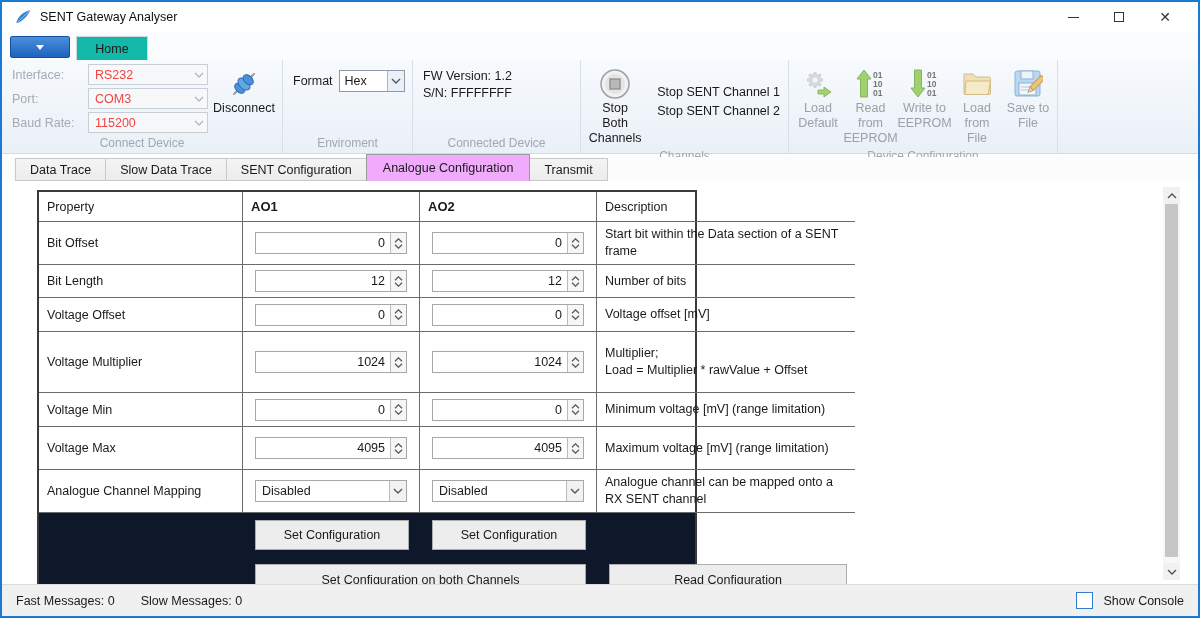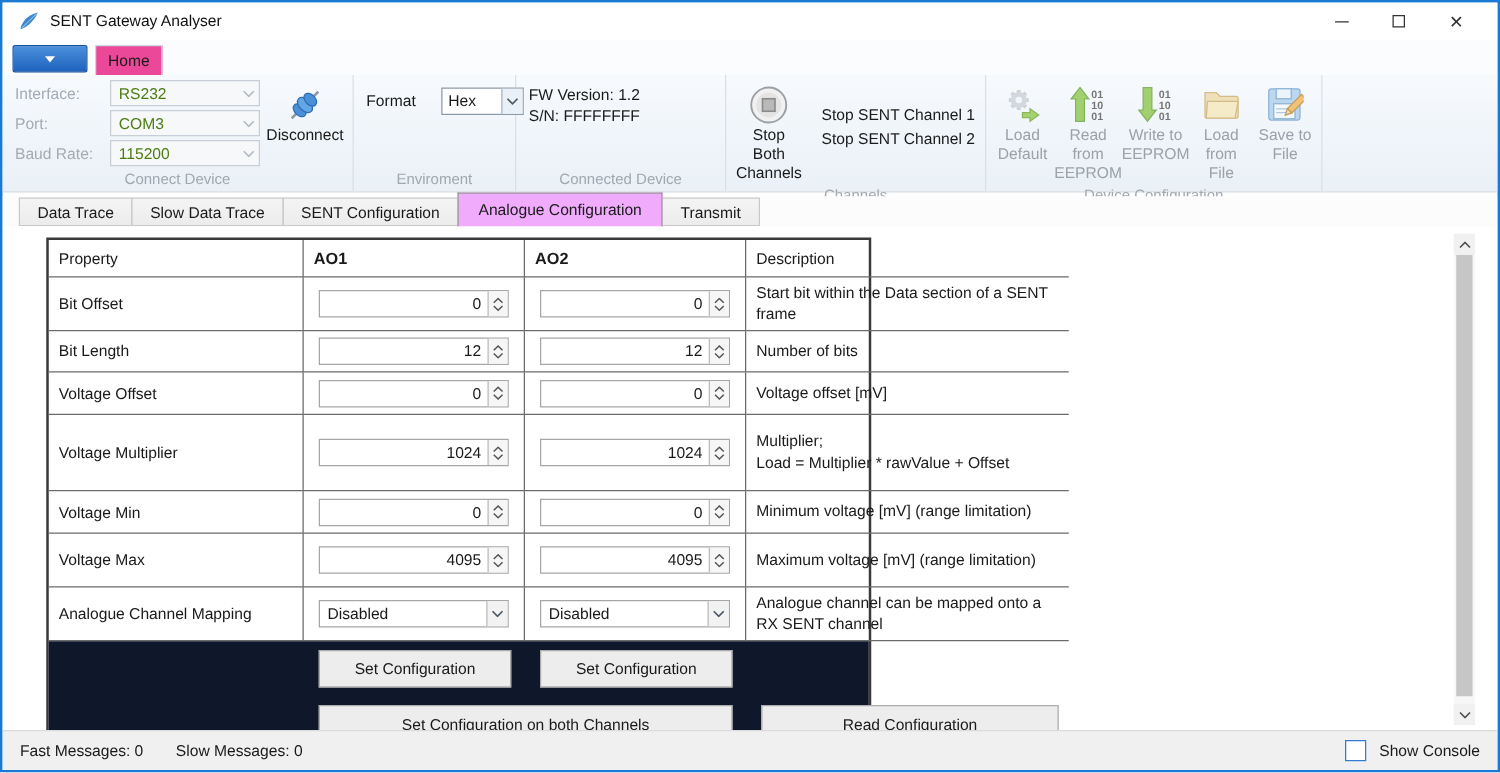--- a/index.html
+++ b/index.html
@@ -20,21 +20,21 @@
   .wc-max-glyph { width:10px; height:10px; border:1.4px solid #333; display:block; }
   .wc-close-glyph { font-size:14px; color:#333; line-height:1; }
 
   
   .ribbon-tabrow { position:absolute; left:0; top:30px; width:1196px; height:28px; background:#fbfcfd; }
   .appmenu { position:absolute; left:8px; top:4px; width:60px; height:22px; border-radius:2px;
              background:linear-gradient(#4a90dc,#1e62bd); border:1px solid #15509f;
              display:flex; align-items:center; justify-content:center; }
   .appmenu .tri { width:0; height:0; border-left:4px solid transparent; border-right:4px solid transparent;
                   border-top:5px solid #fff; }
-  .hometab { position:absolute; left:74px; top:4px; width:54px; height:25px; background:#ec4899;
+  .hometab { position:absolute; left:74px; top:4px; width:72px; height:25px; background:#14b8a6;
              border:1px solid #cfd6dd; border-bottom:none; display:flex; align-items:center;
              justify-content:center; font-size:12.5px; }
 
   
   .ribbon { position:absolute; left:0; top:58px; width:1196px; height:94px;
             background:linear-gradient(#f7fafd,#e9f0f7); border-bottom:1px solid #d4dbe2;
             display:flex; }
   .rgroup { display:flex; flex-direction:column; border-right:1px solid #d9dfe6; }
   .rgroup-content { flex:1; display:flex; padding:4px 4px 0 4px; }
   .rgroup-label { text-align:center; color:#a1a8af; font-size:12px; padding:0 4px 3px 4px; white-space:nowrap; }
@@ -43,32 +43,32 @@
   .g-env { width:130px; }
   .g-conndev { width:168px; }
   .g-channels { width:208px; }
   .g-devcfg { width:269px; }
 
   .combo-rows { display:flex; flex-direction:column; gap:3px; margin-left:6px; }
   .combo-row { display:flex; align-items:center; height:21px; }
   .combo-row .lbl { width:76px; color:#a3abb4; font-size:12.5px; }
   .dcombo { width:120px; height:21px; border:1px solid #c8ced6; background:#f6f8fa;
             display:flex; align-items:center; }
-  .dcombo .val { flex:1; padding-left:6px; color:#4d7c0f; font-size:12.5px; }
+  .dcombo .val { flex:1; padding-left:6px; color:#ef4444; font-size:12.5px; }
   .dcombo .arr { width:16px; display:flex; justify-content:center; }
 
   .bigbtn { display:flex; flex-direction:column; align-items:center; text-align:center;
             padding:3px 3px; font-size:12.5px; line-height:15px; border-radius:2px; }
   .bigbtn .ic { height:34px; display:flex; align-items:center; justify-content:center; }
   .bigbtn.gray { color:#9aa1a9; }
   .bigbtn.gray .ic { opacity:.75; }
   .disconnect-btn { width:60px; margin-left:6px; }
 
   .fmt-row { display:flex; align-items:center; margin:6px 0 0 6px; height:22px; }
-  .fmt-row .lbl { margin-right:20px; font-size:12.5px; }
+  .fmt-row .lbl { margin-right:6px; font-size:12.5px; }
   .ecombo { width:66px; height:22px; border:1px solid #8d9aa8; background:#fff; display:flex; align-items:center; }
   .ecombo .val { flex:1; padding-left:5px; font-size:12.5px; }
   .ecombo .arr { width:17px; height:20px; border-left:1px solid #aab4be; background:#e9f0f8;
                  display:flex; align-items:center; justify-content:center; }
 
   .conninfo { display:flex; flex-direction:column; gap:3px; margin:5px 0 0 6px; font-size:12.5px; }
 
   .chan-content { display:flex; }
   .stopboth { width:66px; }
   .chanlist { display:flex; flex-direction:column; gap:3px; margin:20px 0 0 8px; }

